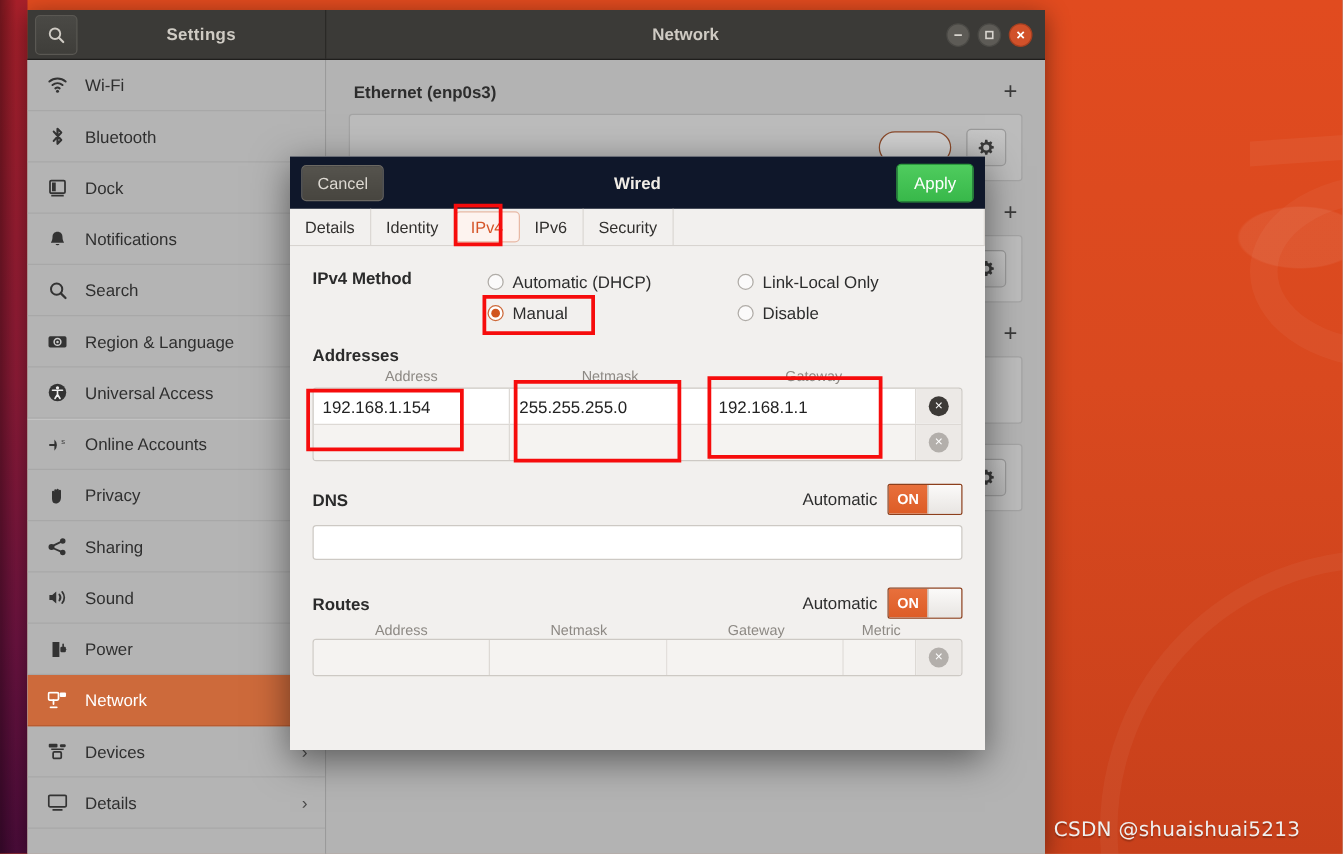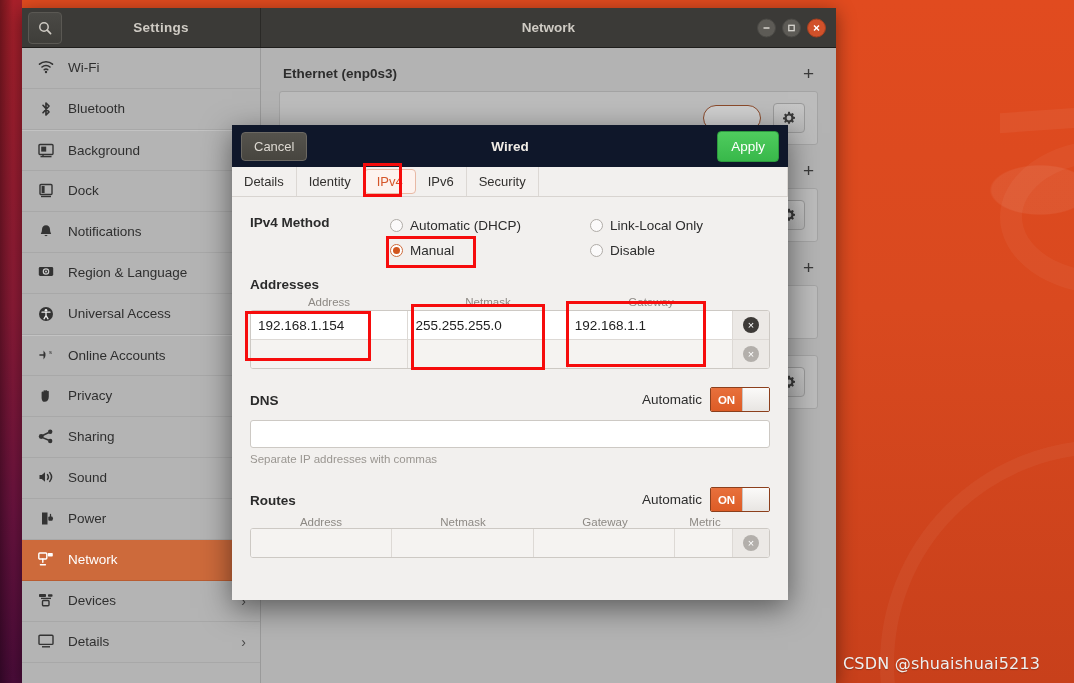--- a/index.html
+++ b/index.html
@@ -39,21 +39,21 @@
   #titlebar .tb-right{flex:1;position:relative;display:flex;align-items:center;justify-content:center;}
   .win-title{color:#cfcbc4;font-size:13.5px;font-weight:bold;}
   .wbtns{position:absolute;right:10px;top:50%;transform:translateY(-50%);display:flex;gap:6px;}
   .wbtn{width:17px;height:17px;border-radius:50%;display:flex;align-items:center;justify-content:center;
     background:#5d5b56;color:#d8d5cf;font-size:10px;line-height:1;cursor:pointer;border:1px solid #4a4945;}
   .wbtn.close{background:#d1512a;border-color:#a53f20;color:#fff;}
 
   #body-area{display:flex;height:636px;background:#b3b3b3;}
   
   #sidebar{width:238px;background:#b4b4b4;border-right:1px solid #9a9a9a;overflow:hidden;}
-  .side-item{height:41px;display:flex;align-items:flex-start;padding:12px 14px;gap:12px;
+  .side-item{height:41px;display:flex;align-items:center;padding:12px 14px;gap:12px;
     border-bottom:1px solid #a8a8a8;color:#2f2f2f;font-size:13.5px;cursor:pointer;box-sizing:border-box;}
   .side-item.sep-top{border-top:1px solid #c3c3c3;}
   .side-item.active{background:#cd6a3b;color:#fff;border-bottom-color:#b95c31;}
   .side-item .ico{width:20px;display:flex;align-items:center;justify-content:center;}
   .side-item .lbl{flex:1;}
   .side-item .chev{color:#4a4a4a;font-size:14px;}
 
   
   #mainpanel{flex:1;background:#b3b3b3;padding:0 18px;position:relative;overflow:hidden;}
   .net-section{padding-top:16px;}
@@ -190,31 +190,20 @@
 
       <div class="side-item">
         <span class="ico">
           <svg width="12" height="16" viewBox="0 0 12 16">
             <path d="M3 4.3L9 11 6 14V2l3 3-6 6.7" fill="none" stroke="#333" stroke-width="1.7" stroke-linejoin="round" stroke-linecap="round"></path>
           </svg>
         </span>
         <span class="lbl">Bluetooth</span>
       </div>
 
-      <div class="side-item sep-top">
-        <span class="ico">
-          <svg width="16" height="15" viewBox="0 0 16 15">
-            <rect x="1" y="1.5" width="14" height="10" rx="1" fill="none" stroke="#333" stroke-width="1.4"></rect>
-            <rect x="3.2" y="3.6" width="5" height="5" fill="#333"></rect>
-            <line x1="5" y1="11.5" x2="5" y2="13.6" stroke="#333" stroke-width="1.4"></line>
-            <line x1="2.5" y1="13.6" x2="13.5" y2="13.6" stroke="#333" stroke-width="1.4"></line>
-          </svg>
-        </span>
-        <span class="lbl">Background</span>
-      </div>
 
       <div class="side-item">
         <span class="ico">
           <svg width="16" height="15" viewBox="0 0 16 15">
             <rect x="2" y="1.5" width="12" height="10" rx="1" fill="none" stroke="#333" stroke-width="1.4"></rect>
             <rect x="3.6" y="3" width="3" height="7" fill="#333"></rect>
             <line x1="3" y1="13.5" x2="13" y2="13.5" stroke="#333" stroke-width="1.4"></line>
           </svg>
         </span>
         <span class="lbl">Dock</span>
@@ -223,20 +212,29 @@
       <div class="side-item">
         <span class="ico">
           <svg width="14" height="15" viewBox="0 0 14 15">
             <path d="M7 1.3c-2.5 0-4 1.7-4 4.2 0 3-1.2 3.8-1.2 4.6h10.4c0-.8-1.2-1.6-1.2-4.6 0-2.5-1.5-4.2-4-4.2z" fill="#333"></path>
             <path d="M5.4 11.1a1.7 1.7 0 0 0 3.2 0z" fill="#333"></path>
           </svg>
         </span>
         <span class="lbl">Notifications</span>
       </div>
 
+      <div class="side-item">
+        <span class="ico">
+          <svg width="15" height="15" viewBox="0 0 15 15">
+            <circle cx="6.3" cy="6.3" r="4.5" fill="none" stroke="#333" stroke-width="1.6"></circle>
+            <line x1="9.7" y1="9.7" x2="13.4" y2="13.4" stroke="#333" stroke-width="1.8" stroke-linecap="round"></line>
+          </svg>
+        </span>
+        <span class="lbl">Search</span>
+      </div>
 
       <div class="side-item">
         <span class="ico">
           <svg width="16" height="13" viewBox="0 0 16 13">
             <rect x="0.8" y="2" width="14.4" height="9" rx="1.4" fill="#333"></rect>
             <circle cx="8" cy="6.5" r="2.7" fill="none" stroke="#cdcdcd" stroke-width="1.2"></circle>
             <circle cx="8" cy="6.5" r="1" fill="#cdcdcd"></circle>
           </svg>
         </span>
         <span class="lbl">Region &amp; Language</span>
@@ -474,21 +472,20 @@
 
     <div class="dns-row">
       <div class="sec-label">DNS</div>
       <span class="auto-lbl">Automatic</span>
       <div class="sw">
         <div class="on">ON</div>
         <div class="knob"></div>
       </div>
     </div>
     <div class="text-input"></div>
-    <div class="hint">Separate IP addresses with commas</div>
 
     <div class="dns-row" style="margin-top:22px">
       <div class="sec-label">Routes</div>
       <span class="auto-lbl">Automatic</span>
       <div class="sw">
         <div class="on">ON</div>
         <div class="knob"></div>
       </div>
     </div>
 

